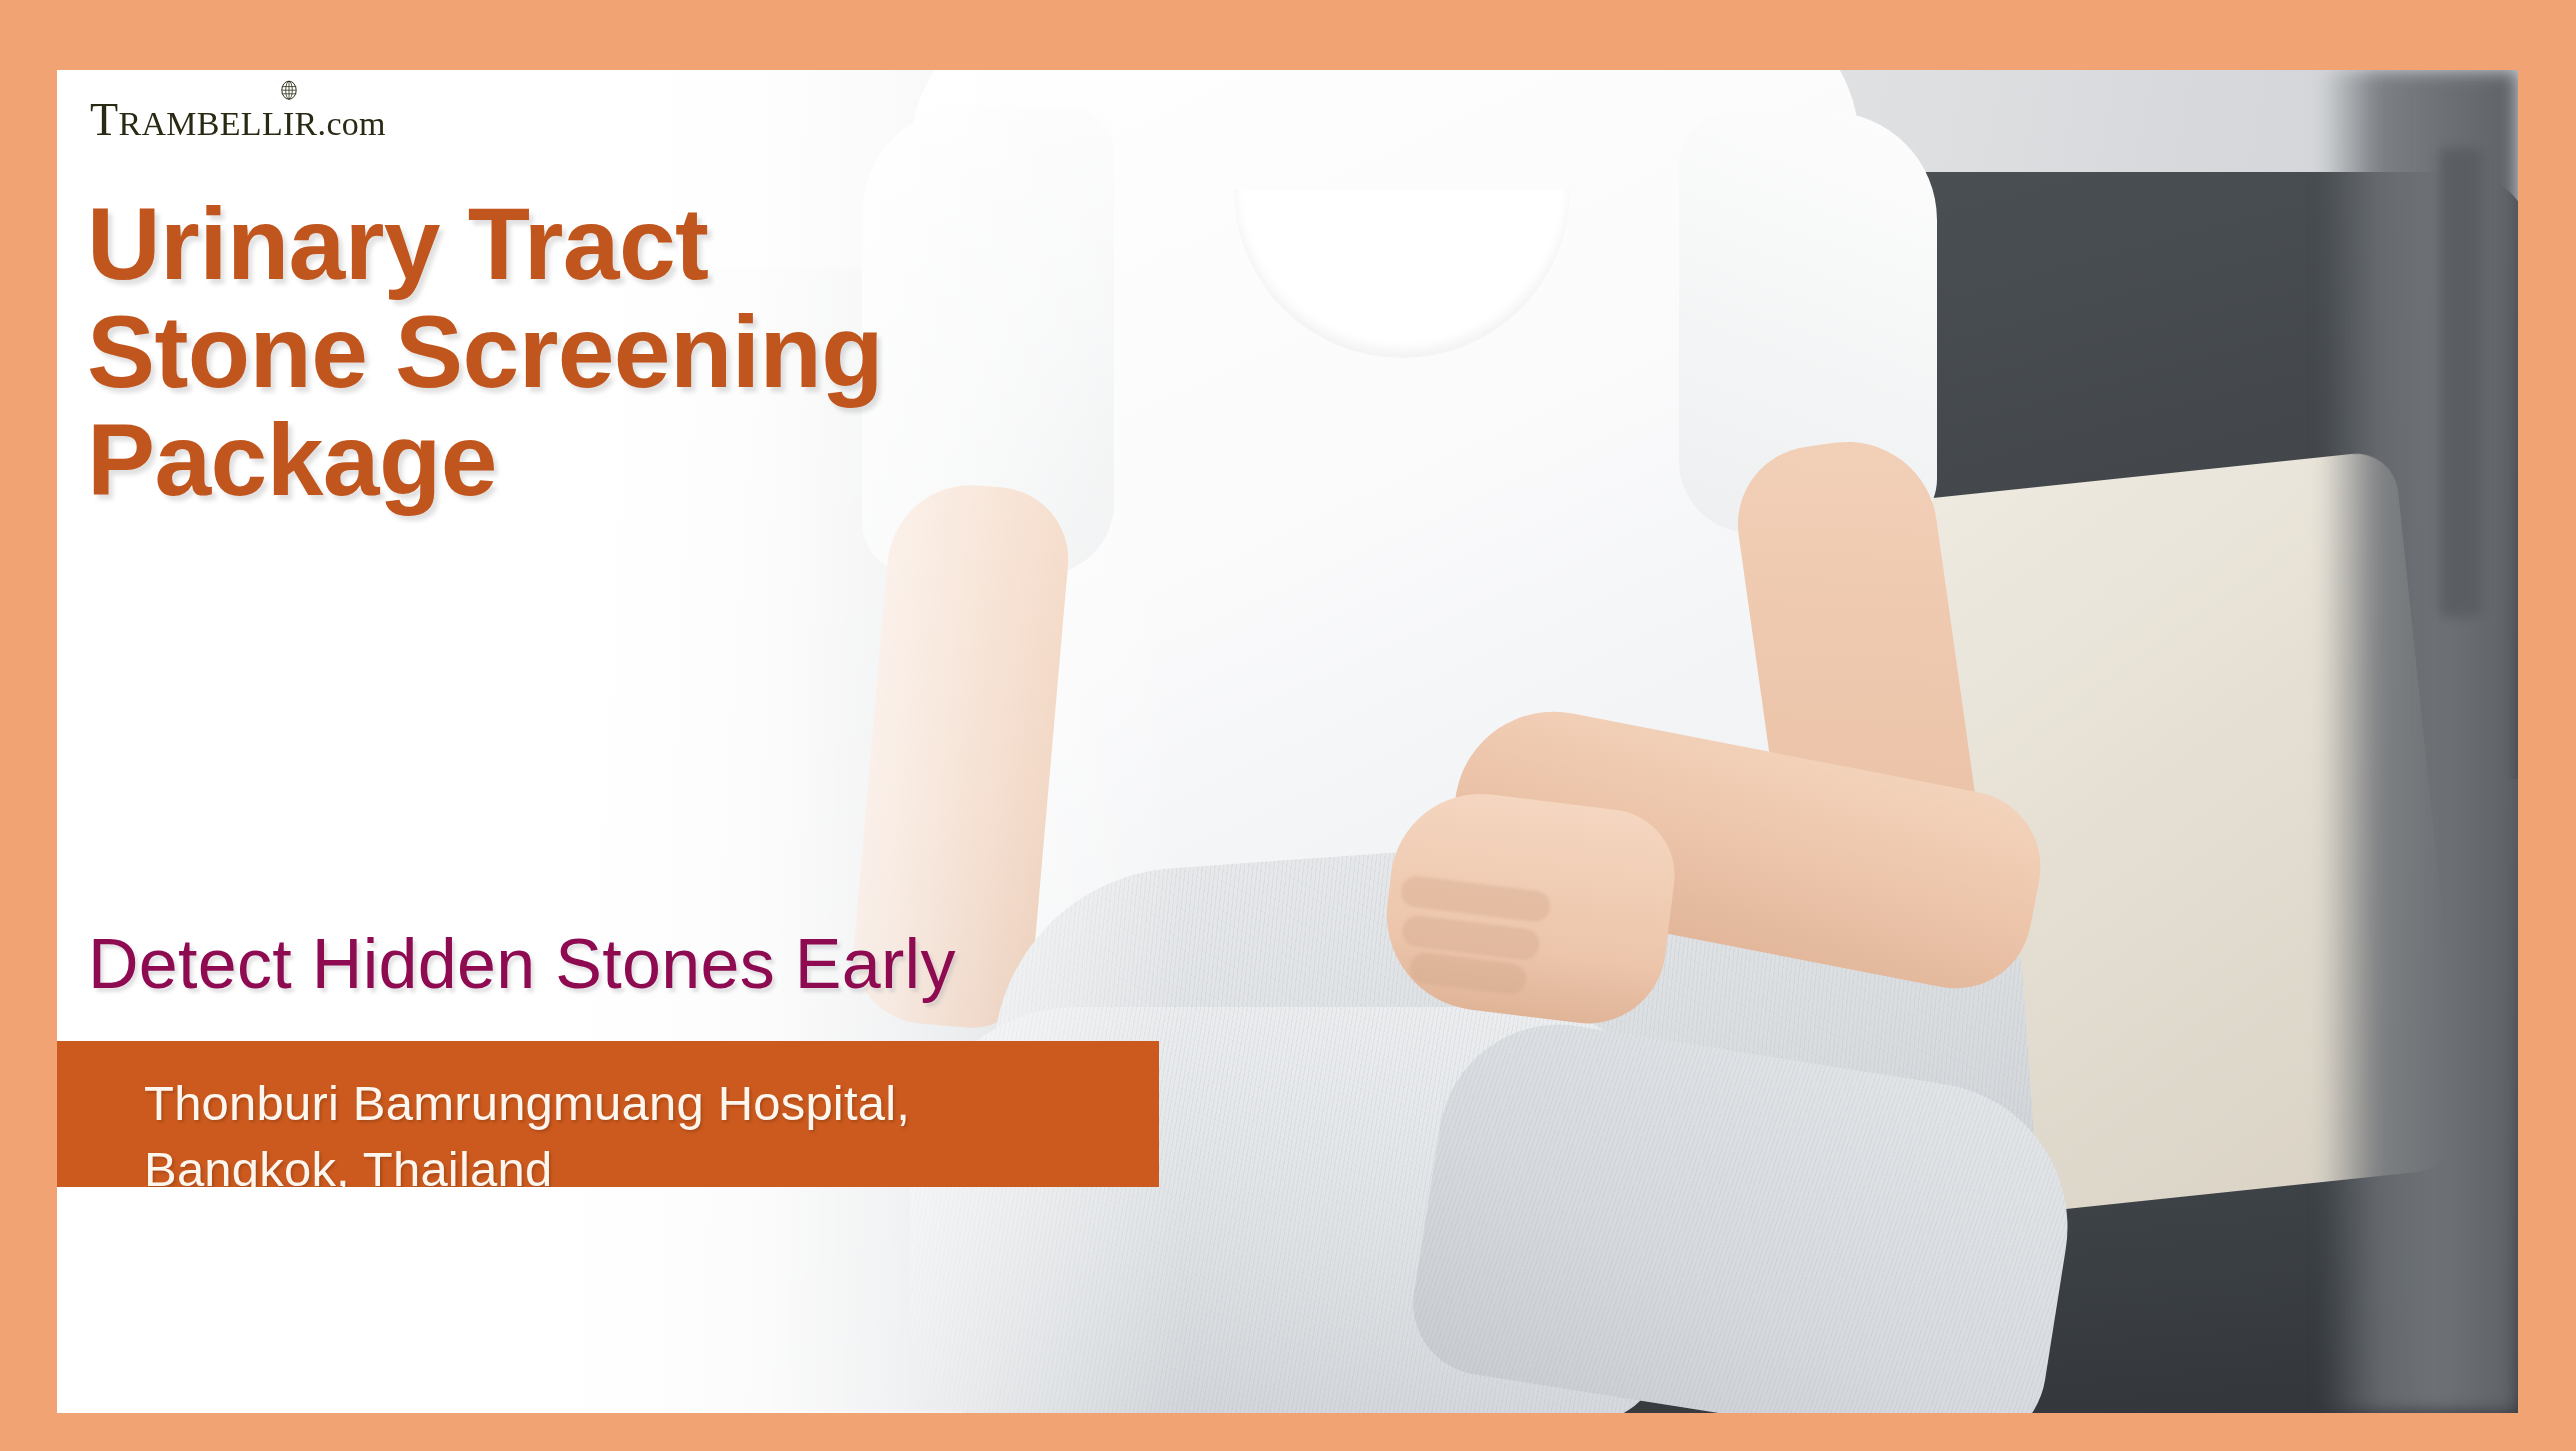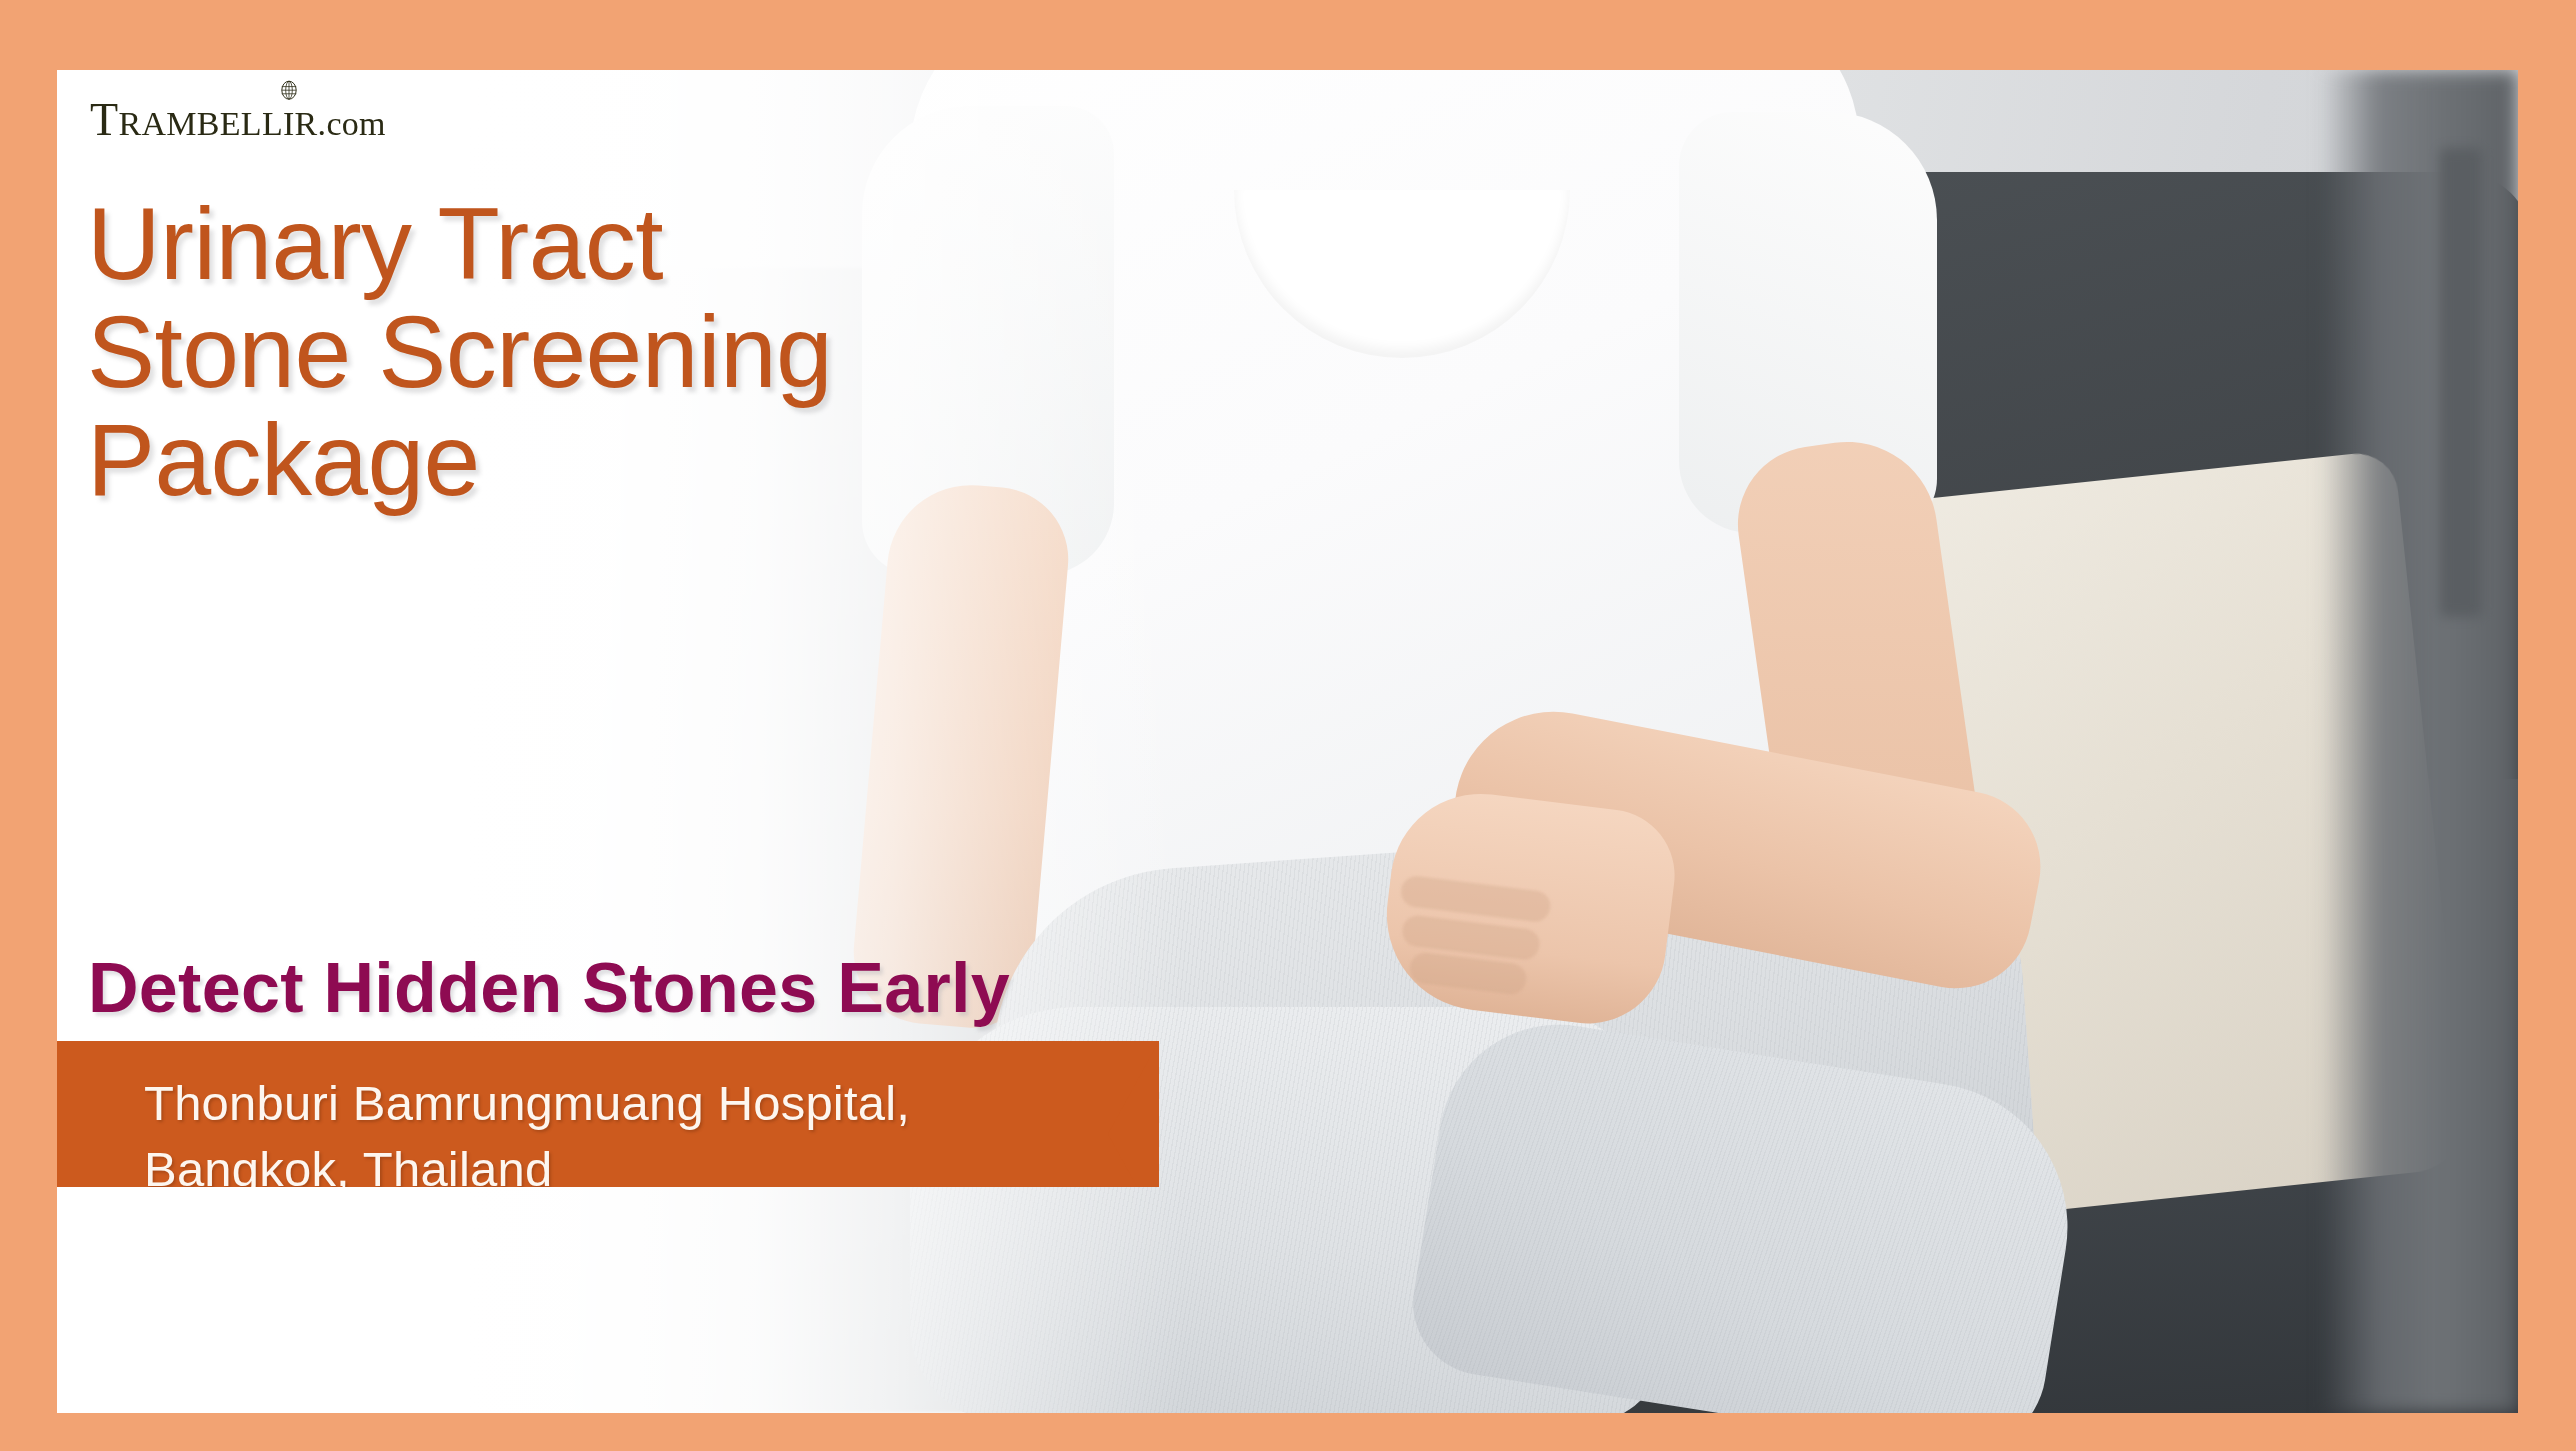--- a/index.html
+++ b/index.html
@@ -183,34 +183,34 @@
   #globe-icon {
     position:absolute; left:50%; transform:translateX(-50%);
     top:-25px; width:18px; height:20.4px;
   }
 
   
   #headline {
     position:absolute; left:30px; top:120px;
     color:#c0551d;
     font-size:102px;
-    font-weight:normal;
+    font-weight:bold;
     line-height:1.06;
     letter-spacing:-0.6px;
     text-shadow:4.2px 5.4px 4.2px rgba(120,120,125,.22);
     white-space:nowrap;
   }
   #headline .hl-line { display:block; }
 
   
   #subtitle {
-    position:absolute; left:31px; top:878px;
+    position:absolute; left:31px; top:854px;
     color:#8e0b52;
     font-size:70px;
-    font-weight:bold;
+    font-weight:normal;
     letter-spacing:0.3px;
     text-shadow:3px 3.6px 3.6px rgba(170,170,175,.35);
     white-space:nowrap;
   }
 
   
   #ribbon {
     position:absolute; left:-57px; top:971px;
     width:1159px; height:146px;
     background:#cc5a1e;

